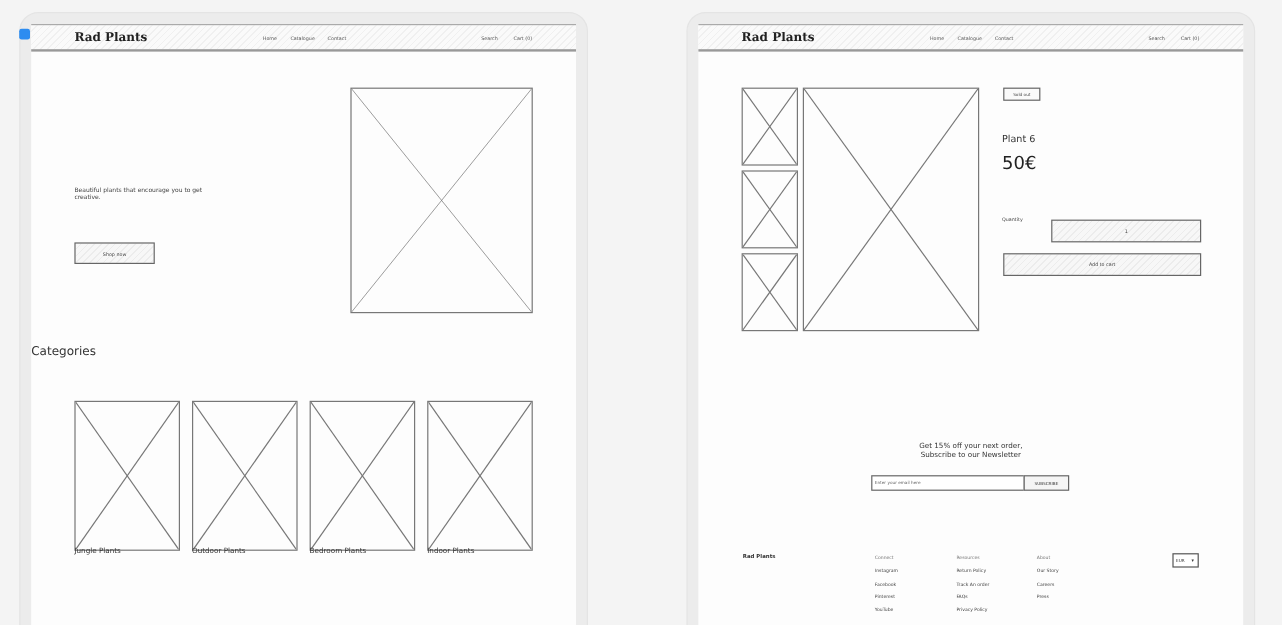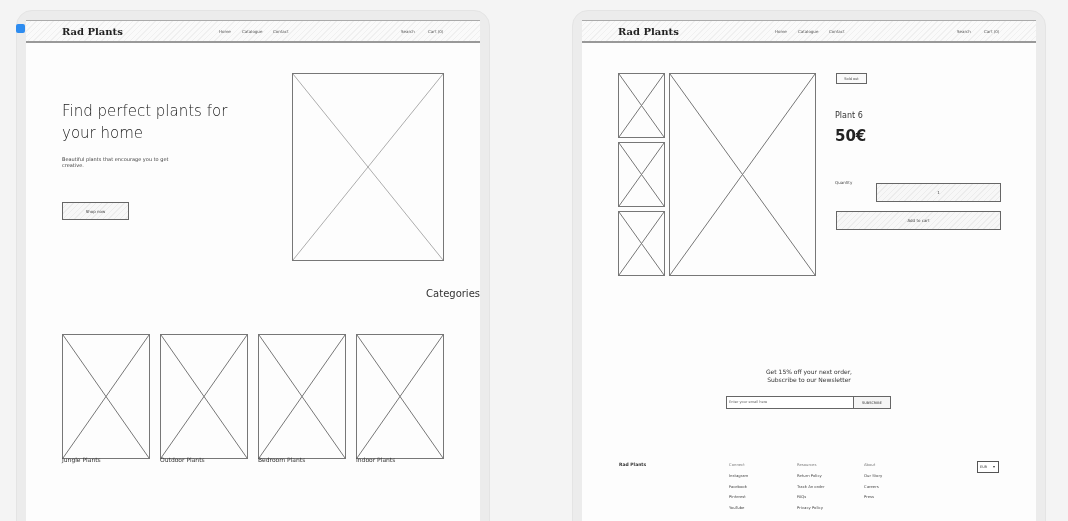--- a/index.html
+++ b/index.html
@@ -12,24 +12,24 @@
     background: repeating-linear-gradient(135deg, #fafafa 0 3px, #f0f0f0 3px 4px); }
   .brand { position: absolute; left: 36px; top: 5px; font-size: 10px; font-weight: bold; color: #222; font-family: "DejaVu Serif", serif; }
   .navlink { position: absolute; top: 8px; font-size: 4px; color: #555; }
   .selbadge { position: absolute; left: 16px; top: 24px; width: 9px; height: 9px; background: #2d8cf0; border-radius: 2px; z-index: 3; }
   .ph { position: absolute; border: 1px solid #777; background: #fdfdfd; }
   .ph svg { position: absolute; left: 0; top: 0; width: 100%; height: 100%; }
   .hero-title { position: absolute; left: 36px; top: 80px; width: 200px; font-size: 15px; line-height: 22px; color: #222; font-family: "DejaVu Sans", sans-serif; font-weight: 300; }
   .hero-sub { position: absolute; left: 36px; top: 136px; width: 125px; font-size: 5px; line-height: 6px; color: #444; }
   .sk-btn { position: absolute; border: 1px solid #666; background: repeating-linear-gradient(135deg, #f7f7f7 0 3px, #ececec 3px 4px);
     font-size: 4px; color: #444; display: flex; align-items: center; justify-content: center; }
-  .section-title { position: absolute; left: 0; right: 0; top: 268px; text-align: right; font-size: 10px; color: #333; }
+  .section-title { position: absolute; left: 0; right: 0; top: 268px; text-align: left; font-size: 10px; color: #333; }
   .cat-label { position: absolute; top: 436px; font-size: 6px; color: #333; }
   .plant-name { position: absolute; left: 253px; top: 91px; font-size: 8px; color: #333; }
-  .plant-price { position: absolute; left: 253px; top: 107px; font-size: 15px; color: #222; font-weight: bold; }
+  .plant-price { position: absolute; left: 253px; top: 107px; font-size: 15px; color: #222; }
   .qty-label { position: absolute; left: 253px; top: 160px; font-size: 4px; color: #444; }
   .news { position: absolute; left: 0; right: 0; top: 348px; text-align: center; font-size: 6px; line-height: 8px; color: #333; }
   .email { position: absolute; left: 144px; top: 376px; width: 128px; height: 13px; border: 1px solid #666; background: #fff; font-size: 3.5px; color: #666; padding: 3px 2px; }
   .subscribe { position: absolute; left: 271px; top: 376px; width: 38px; height: 13px; border: 1px solid #666; background: #f5f5f5; font-size: 3.5px; color: #333; display: flex; align-items: center; justify-content: center; }
   .foot-brand { position: absolute; left: 37px; top: 442px; font-size: 4.5px; font-weight: bold; color: #333; }
   .foot-col { position: absolute; top: 442px; font-size: 3.8px; color: #444; }
   .foot-col .hd { color: #777; margin-bottom: 6px; }
   .foot-col .it { margin-bottom: 5.5px; }
   .lang { position: absolute; left: 395px; top: 441px; width: 22px; height: 12px; border: 1px solid #555; background: #fff; font-size: 3.5px; color: #333; padding: 3px 2px; }
   .lang .chev { position: absolute; right: 3px; top: 2px; font-size: 4px; }
@@ -43,21 +43,20 @@
   <div class="screen">
     <div class="nav">
       <span class="brand">Rad Plants</span>
       <span class="navlink" style="left:193px">Home</span>
       <span class="navlink" style="left:216px">Catalogue</span>
       <span class="navlink" style="left:247px">Contact</span>
       <span class="navlink" style="left:375px">Search</span>
       <span class="navlink" style="left:402px">Cart (0)</span>
     </div>
 
-    <div class="hero-title">Find perfect plants  for your home</div>
     <div class="hero-sub">Beautiful plants that encourage  you to get creative.</div>
     <div class="sk-btn" style="left:36px; top:182px; width:67px; height:18px;">Shop now</div>
 
     <div class="ph" style="left:266px; top:53px; width:152px; height:188px;">
       <svg viewBox="0 0 100 100" preserveAspectRatio="none">
           <line x1="0" y1="0" x2="100" y2="100" stroke="#777" stroke-width="0.6" vector-effect="non-scaling-stroke"></line>
           <line x1="100" y1="0" x2="0" y2="100" stroke="#777" stroke-width="0.6" vector-effect="non-scaling-stroke"></line>
         </svg>
     </div>
 

